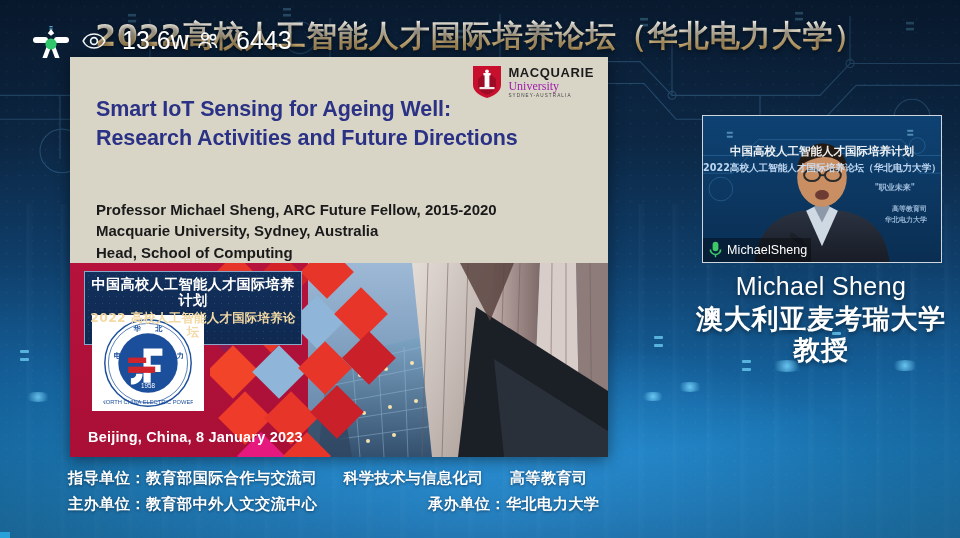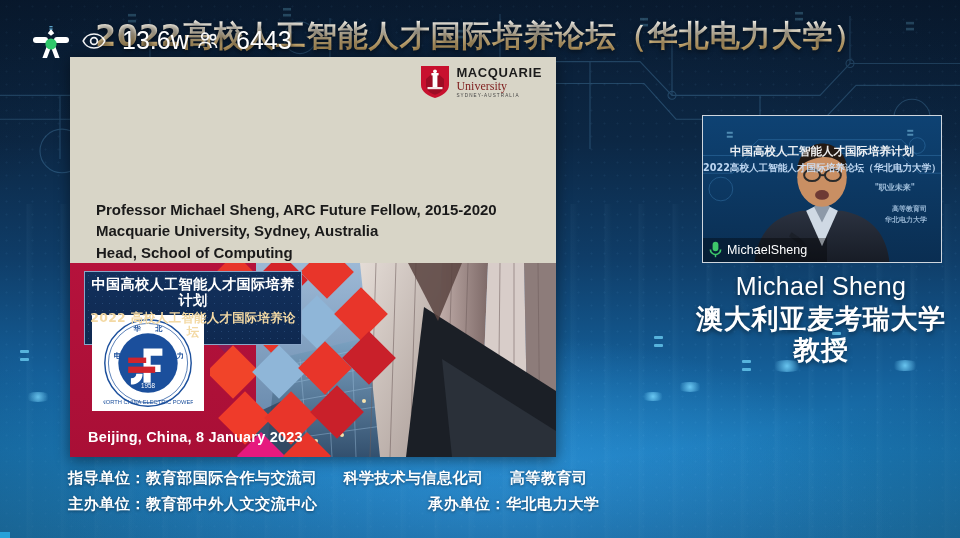--- a/index.html
+++ b/index.html
@@ -94,21 +94,21 @@
     white-space: nowrap;
   }
   .stat-views { left: 82px; top: 26px; }
   .stat-users { left: 196px; top: 26px; }
   .stat .ico { width: 24px; height: 24px; display:block; opacity:.95; }
 
   
   .slide {
     position: absolute;
     left: 70px; top: 57px;
-    width: 486px; height: 400px;
+    width: 538px; height: 400px;
     background: #d7d4c6;
     overflow: hidden;
     box-shadow: 0 3px 14px rgba(0,0,0,.45);
     z-index: 5;
   }
   .slide-top {
     position:absolute; left:0; right:0; top:0; height: 206px;
     background: #d8d5c7;
   }
   .mq-logo {
@@ -116,21 +116,21 @@
     display: flex; align-items: center; gap: 6px;
   }
   .mq-shield { width: 30px; height: 34px; display:block; }
   .mq-text { line-height: 1; }
   .mq-name {
     font-family: "Liberation Sans", sans-serif;
     font-size: 13px; font-weight: 700; letter-spacing: .6px; color: #1b1b1b;
   }
   .mq-sub {
     font-family: "Liberation Serif", serif;
-    font-size: 12px; color: #7f1d1d; margin-top: 1px;
+    font-size: 12px; color: #a21caf; margin-top: 1px;
   }
   .mq-tag {
     font-size: 4.6px; letter-spacing: 1.1px; color: #444; margin-top: 2px;
   }
 
   .slide-title {
     position: absolute; left: 26px; top: 38px; right: 22px;
     color: #2b3285;
     font-family: "Liberation Sans", sans-serif;
     font-weight: 700;
@@ -244,21 +244,21 @@
     color:#bcd8f2; opacity:.85; white-space:nowrap;
   }
   .vid-cn4 {
     position:absolute; right: 14px; top: 88px; text-align:right;
     font-family:"DejaVu Sans", sans-serif; font-size: 7px; font-weight:700;
     color:#b6d2ee; opacity:.8; line-height:1.5; white-space:nowrap;
   }
   .name-chip {
     position:absolute; left:0; bottom:0;
     display:flex; align-items:center; gap:5px;
-    padding: 3px 20px 4px 6px;
+    padding: 3px 4px 4px 6px;
     background: rgba(0,0,0,.35);
     z-index: 4;
   }
   .name-chip .mic { width:13px; height:17px; display:block; }
   .name-chip span {
     color:#ffffff; font-family:"Liberation Sans", sans-serif;
     font-size: 12.5px; font-weight:500; letter-spacing:.1px;
   }
 
   
@@ -411,20 +411,24 @@
           <circle cx="15" cy="6.3" r="1.9" fill="#ffffff"></circle>
           <path d="M7.5 22 h15 v2.2 h-15z" fill="#ffffff" opacity=".9"></path>
         </svg>
         <div class="mq-text">
           <div class="mq-name">MACQUARIE</div>
           <div class="mq-sub">University</div>
           <div class="mq-tag">SYDNEY-AUSTRALIA</div>
         </div>
       </div>
 
+      <div class="slide-title">
+        <div>Smart IoT Sensing for Ageing Well:</div>
+        <div>Research Activities and Future Directions</div>
+      </div>
 
       <div class="slide-author">
         <div>Professor Michael Sheng, ARC Future Fellow, 2015-2020</div>
         <div>Macquarie University, Sydney, Australia</div>
         <div>Head, School of Computing</div>
       </div>
     </div>
 
     <div class="slide-bottom">
       <div class="red-left"></div>

